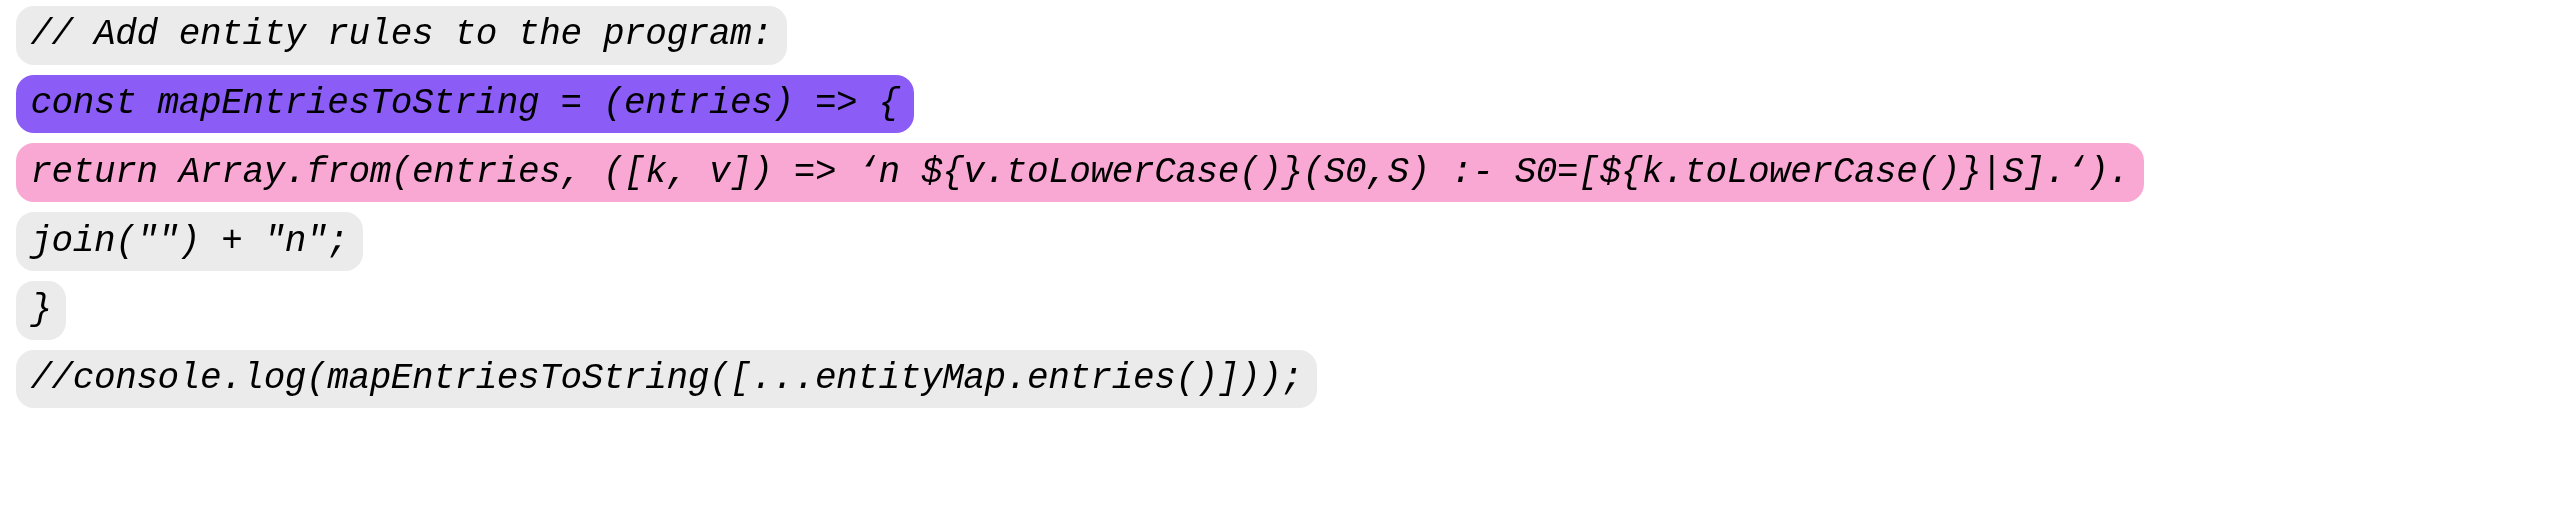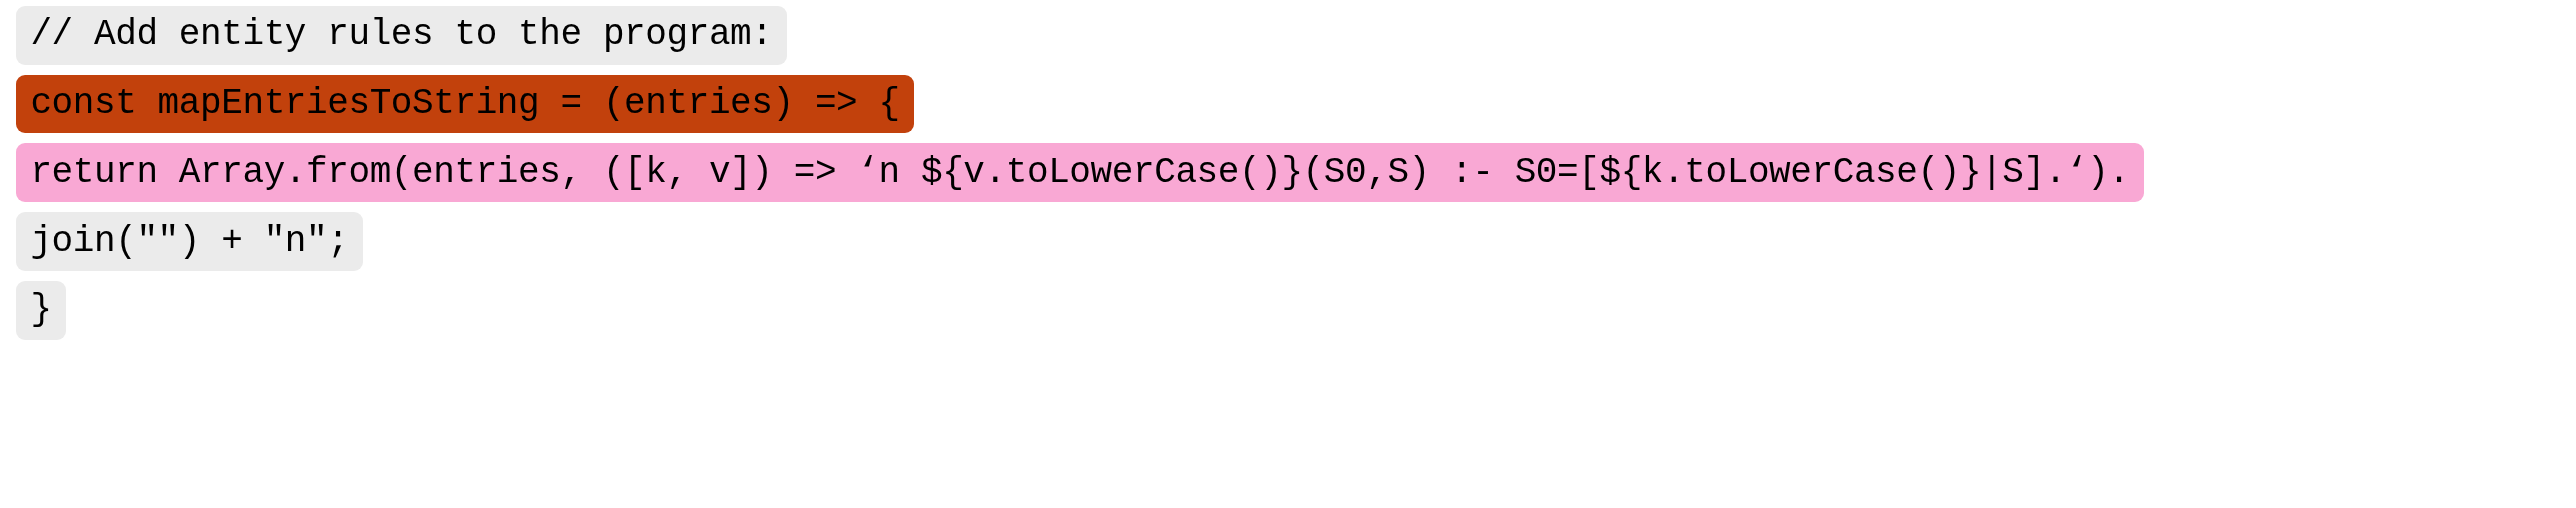--- a/index.html
+++ b/index.html
@@ -24,39 +24,41 @@
     padding: 5.8px 0 0 16px;
     background: #ffffff;
   }
 
   .code-line {
     display: block;
     width: max-content;
     max-width: 2560px;
     box-sizing: border-box;
     background: #ebebeb;
-    border-radius: 9px;
+    border-radius: 18px;
     padding: 9.4px 14.4px 9.4px 14.4px;
     margin: 0 0 10px 0;
     font-family: "Liberation Mono", "DejaVu Sans Mono", monospace;
     font-size: 36px;
     line-height: 40px;
     color: #000000;
     white-space: pre;
     letter-spacing: -0.4px;
+    font-style: italic;
     -webkit-font-smoothing: none;
   }
 
   .code-line:last-child {
     margin-bottom: 0;
   }
 </style>
 </head>
 <body style="background: rgb(255, 255, 255);">
 
 <div id="code-block" style="background: rgb(255, 255, 255);">
   <code class="code-line" style="background: rgb(235, 235, 235); color: rgb(0, 0, 0);">// Add entity rules to the program:</code>
-  <code class="code-line" style="background: #c2410c; color: rgb(0, 0, 0);">const mapEntriesToString = (entries) =&gt; {</code>
+  <code class="code-line" style="background: #8b5cf6; color: rgb(0, 0, 0);">const mapEntriesToString = (entries) =&gt; {</code>
   <code class="code-line" style="background: #f9a8d4; color: rgb(0, 0, 0);">return Array.from(entries, ([k, v]) =&gt; ‘n ${v.toLowerCase()}(S0,S) :- S0=[${k.toLowerCase()}|S].‘).</code>
   <code class="code-line" style="background: rgb(235, 235, 235); color: rgb(0, 0, 0);">join("") + "n";</code>
   <code class="code-line" style="background: rgb(235, 235, 235); color: rgb(0, 0, 0);">}</code>
+  <code class="code-line" style="background: rgb(235, 235, 235); color: rgb(0, 0, 0);">//console.log(mapEntriesToString([...entityMap.entries()]));</code>
 </div>
 
 
 </body></html>

